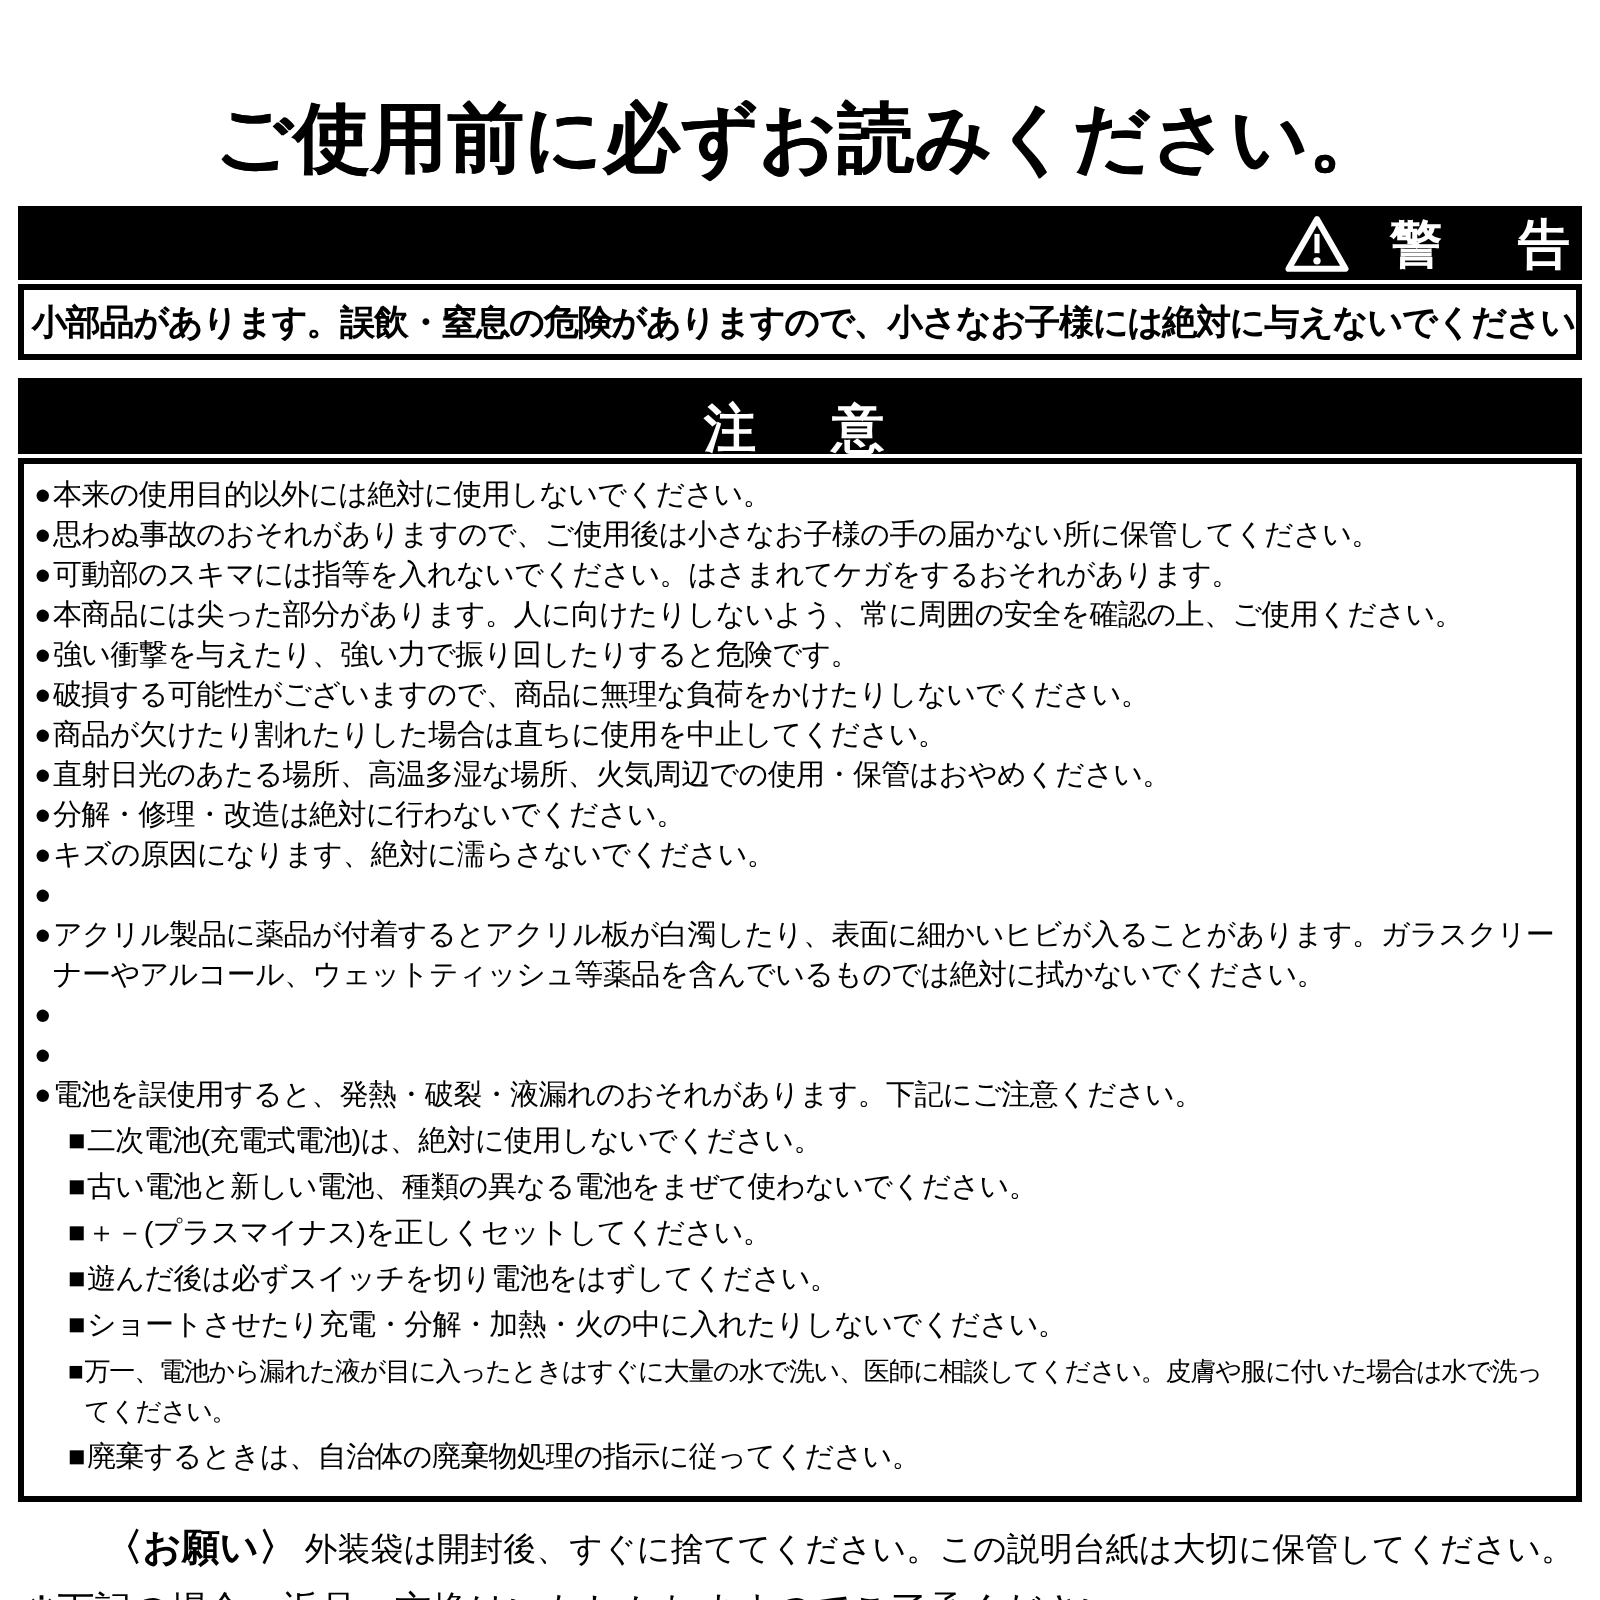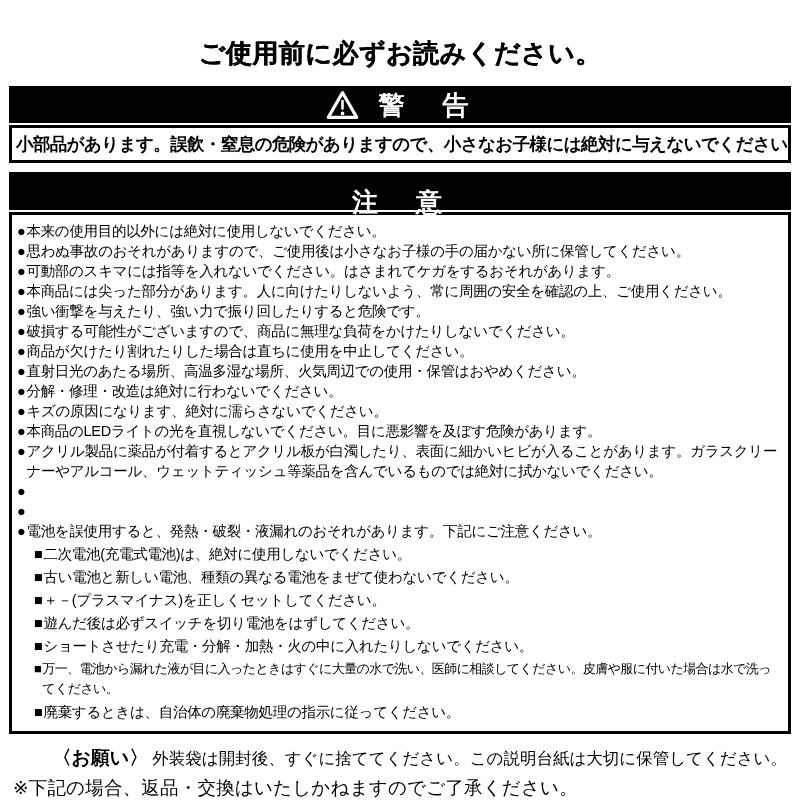--- a/index.html
+++ b/index.html
@@ -13,35 +13,35 @@
     width: 800px;
     height: 800px;
     box-sizing: border-box;
     padding: 30px 9px 0 9px;
     overflow: hidden;
     background: #ffffff;
   }
   
   .doc-title {
     text-align: center;
-    font-size: 26px;
+    font-size: 38px;
     font-weight: bold;
     letter-spacing: 0.5px;
-    margin: 0 0 10px 0;
+    margin: 17px 0 10px 0;
     line-height: 46px;
     text-shadow: 0.6px 0 0 #000;
   }
   
   .bar {
     background: #000000;
     color: #ffffff;
     height: 37px;
     display: flex;
     align-items: center;
-    justify-content: center;
+    justify-content: flex-end;
     gap: 20px;
   }
   .bar .bar-label {
     font-size: 26px;
     font-weight: bold;
     letter-spacing: 6px;
     line-height: 1;
     padding-top: 1px;
   }
   .tri-icon { display: block; }
@@ -180,21 +180,20 @@
           <span class="tx">分解・修理・改造は絶対に行わないでください。</span>
         </div>
 
         <div class="c-item main">
           <span class="mk">●</span>
           <span class="tx">キズの原因になります、絶対に濡らさないでください。</span>
         </div>
 
         <div class="c-item main">
           <span class="mk">●</span>
-          <span class="tx">本商品のLEDライトの光を直視しないでください。目に悪影響を及ぼす危険があります。</span>
         </div>
 
         <div class="c-item main">
           <span class="mk">●</span>
           <span class="tx">アクリル製品に薬品が付着するとアクリル板が白濁したり、表面に細かいヒビが入ることがあります。ガラスクリーナーやアルコール、ウェットティッシュ等薬品を含んでいるものでは絶対に拭かないでください。</span>
         </div>
 
         <div class="c-item main">
           <span class="mk">●</span>
         </div>

